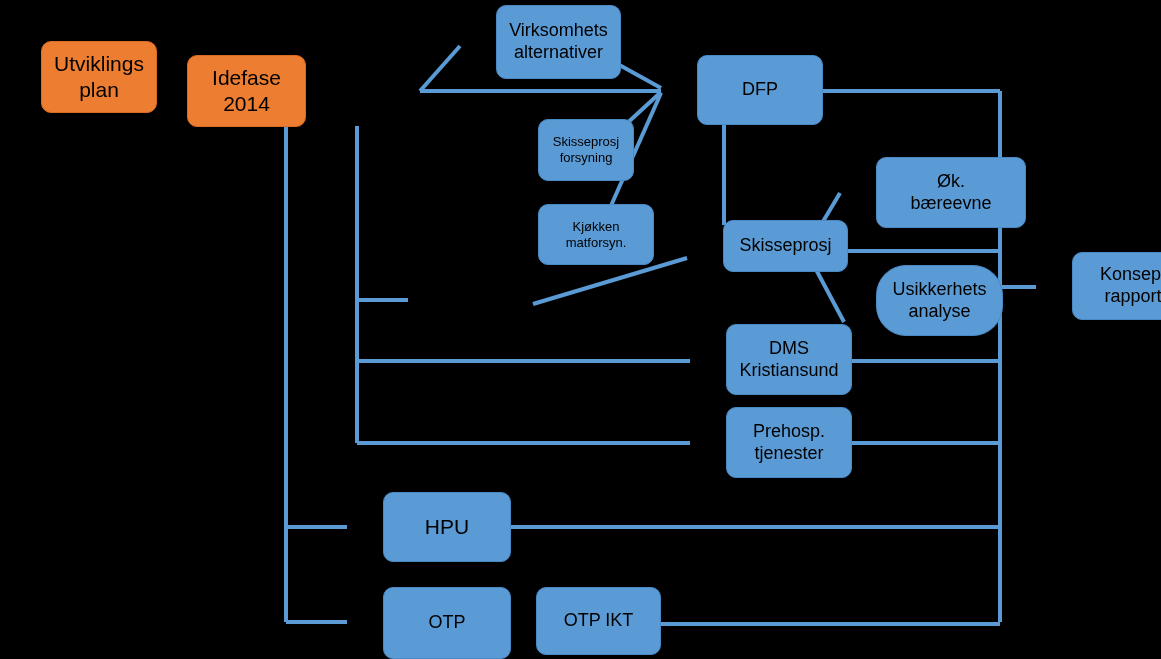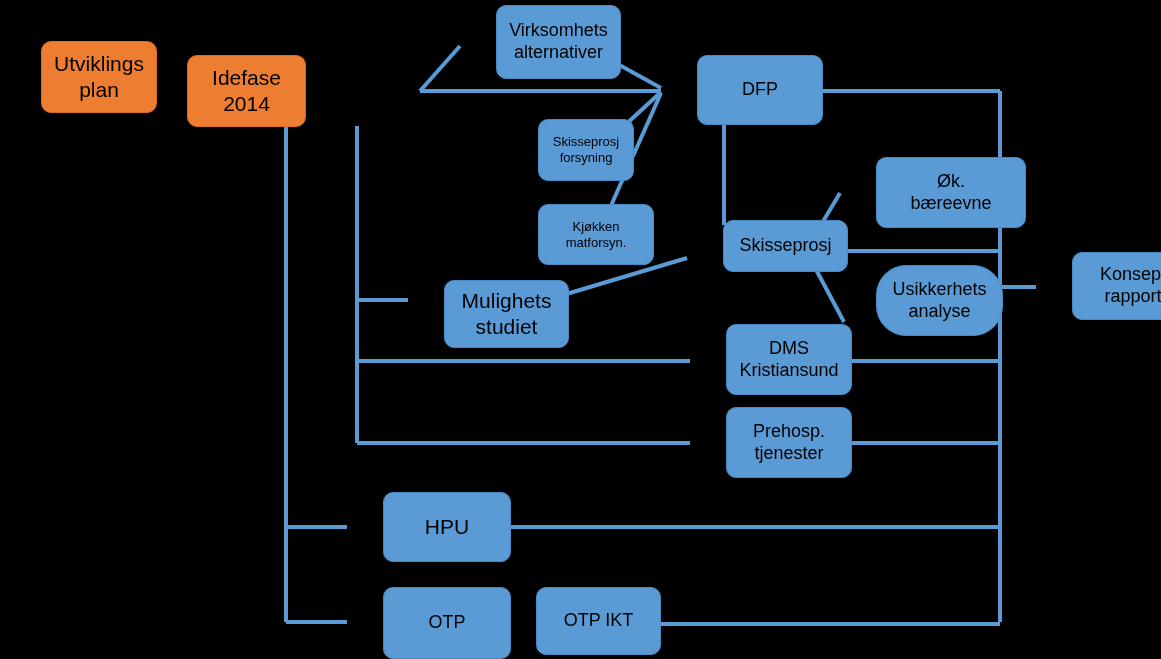--- a/index.html
+++ b/index.html
@@ -126,22 +126,20 @@
 alternativer</div>
 
   <div class="node blue fs-md" style="left:661px; top:55px; width:126px; height:70px;">DFP</div>
 
   <div class="node blue fs-sm" style="left:502px; top:119px; width:96px; height:62px;">Skisseprosj
 forsyning</div>
 
   <div class="node blue fs-sm" style="left:502px; top:204px; width:116px; height:61px;">Kjøkken
 matforsyn.</div>
 
-  <div class="node blue fs-lg" style="left:408px; top:280px; width:125px; height:68px;">Mulighets
-studiet</div>
 
   <div class="node blue fs-md" style="left:687px; top:220px; width:125px; height:52px;">Skisseprosj</div>
 
   <div class="node blue fs-md" style="left:840px; top:157px; width:150px; height:71px;">Øk.
 bæreevne</div>
 
   <div class="node blue fs-md" style="left:840px; top:265px; width:127px; height:71px;border-radius:30px;">Usikkerhets
 analyse</div>
 
   <div class="node blue fs-md" style="left:690px; top:324px; width:126px; height:71px;">DMS

